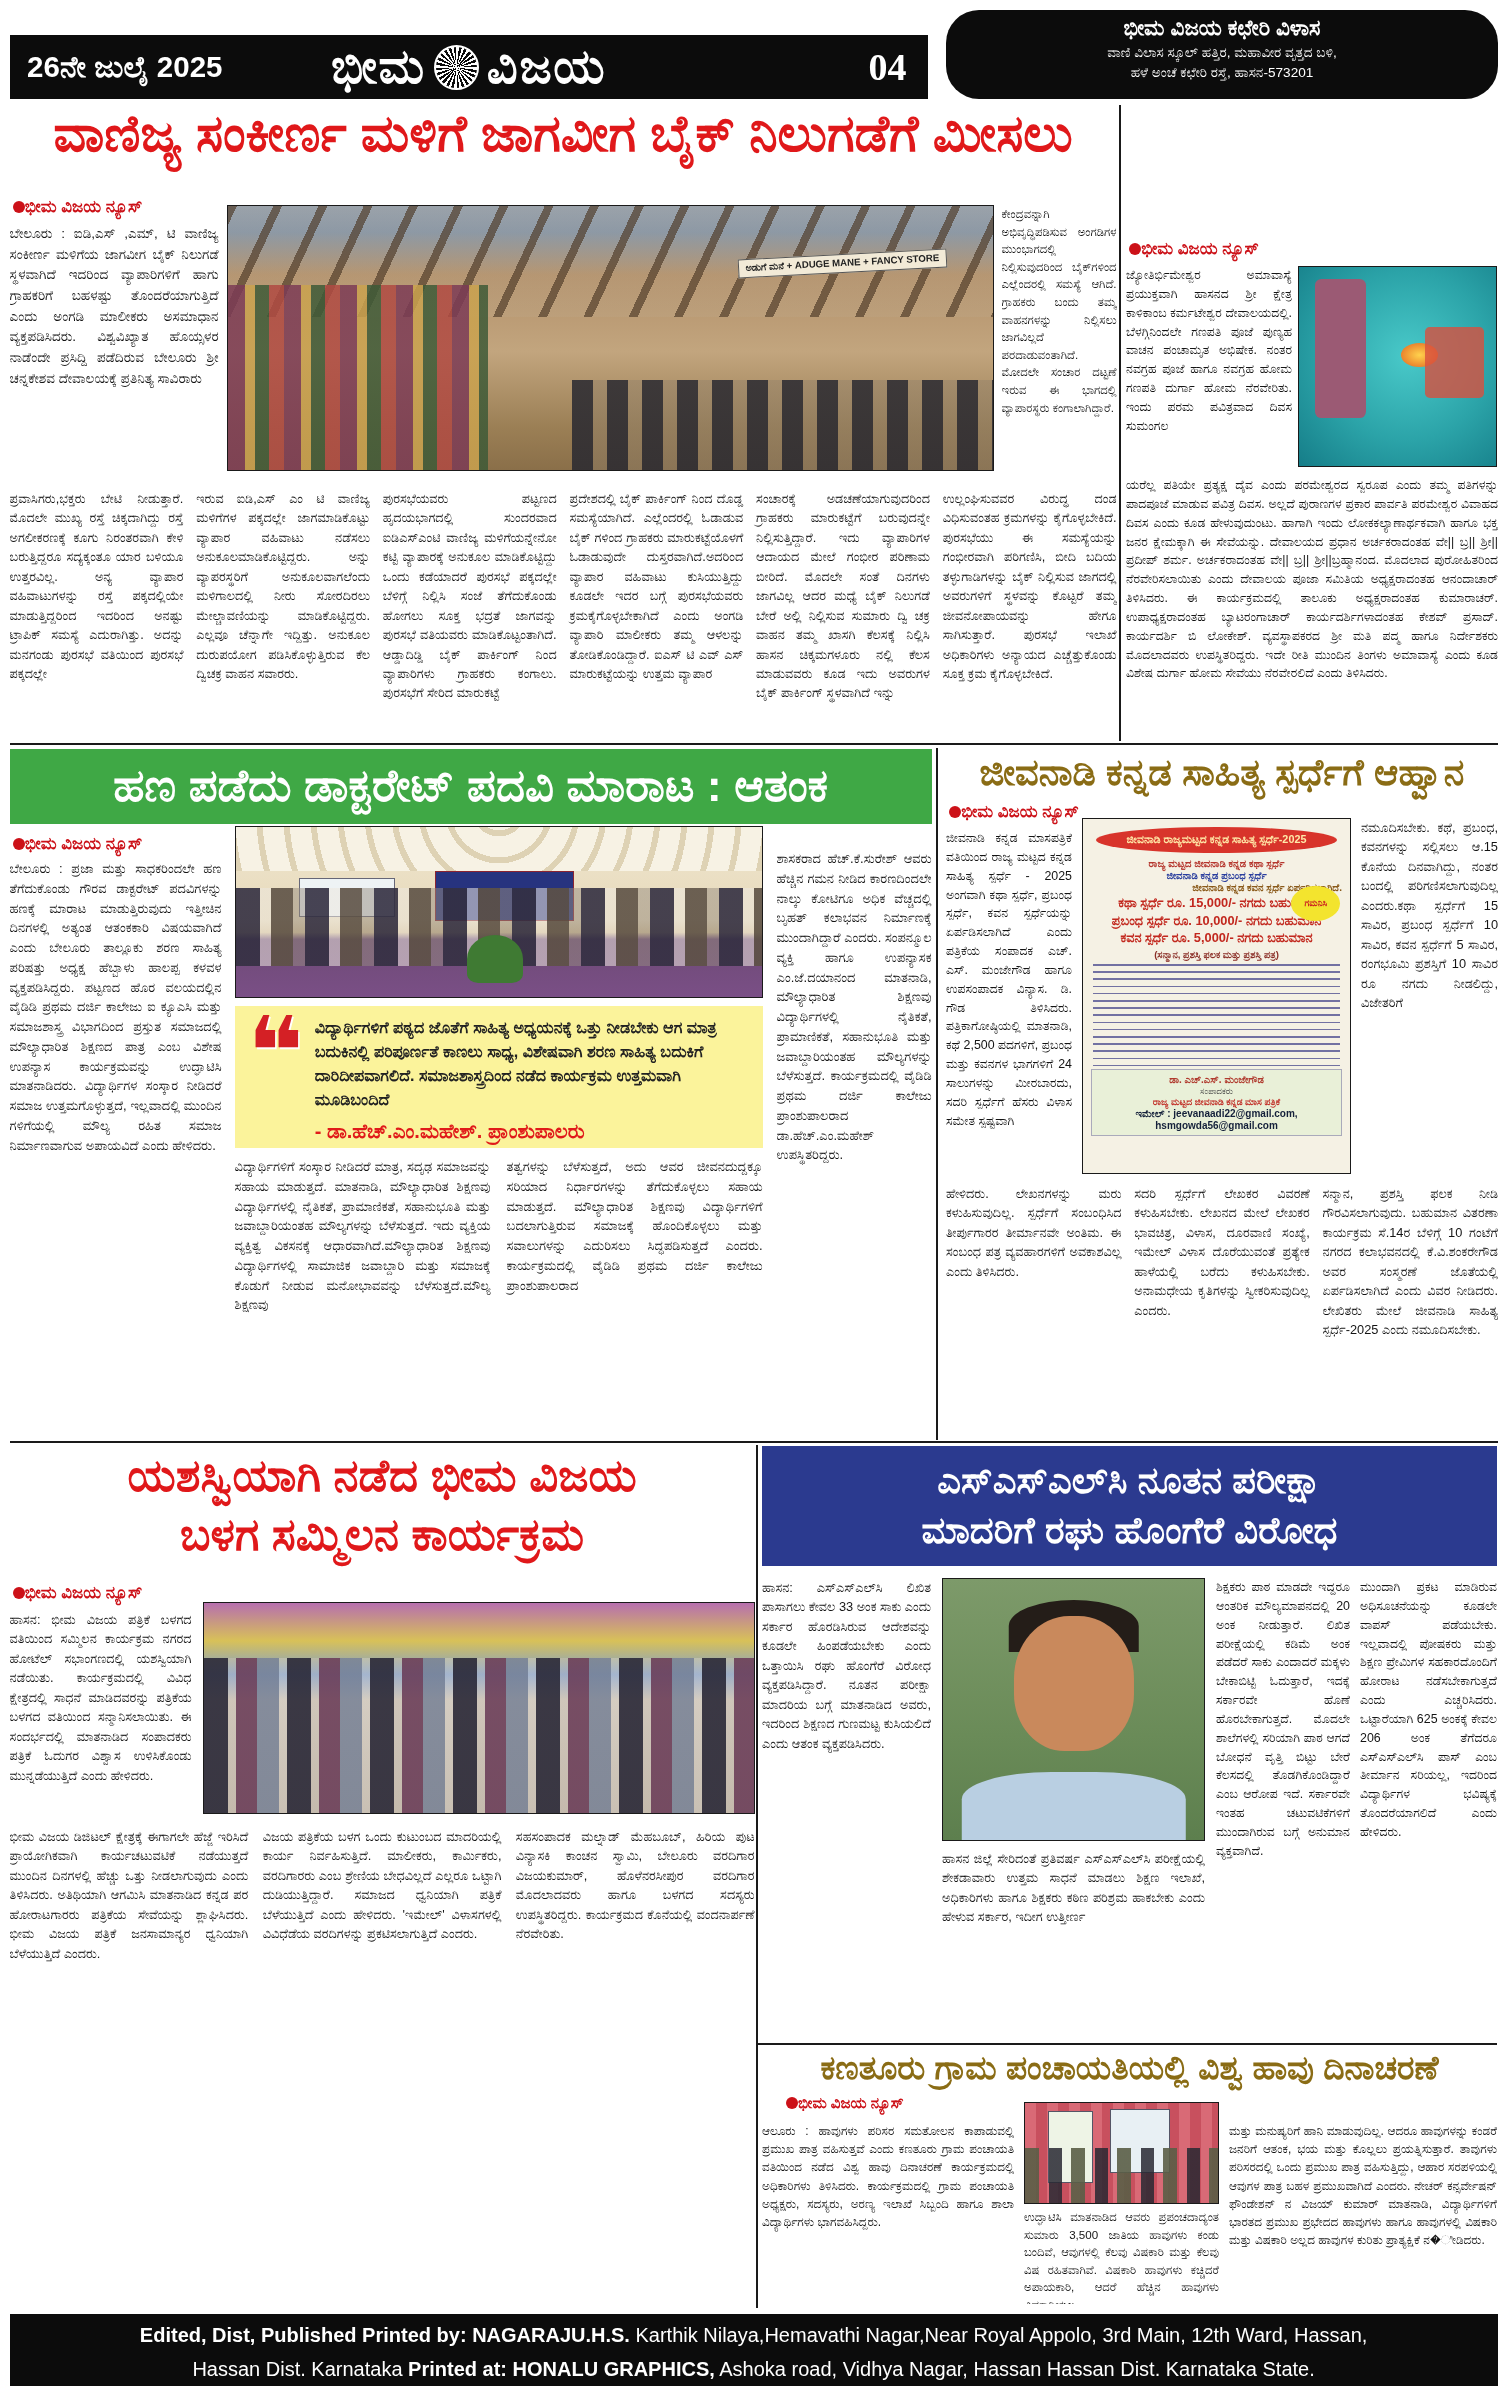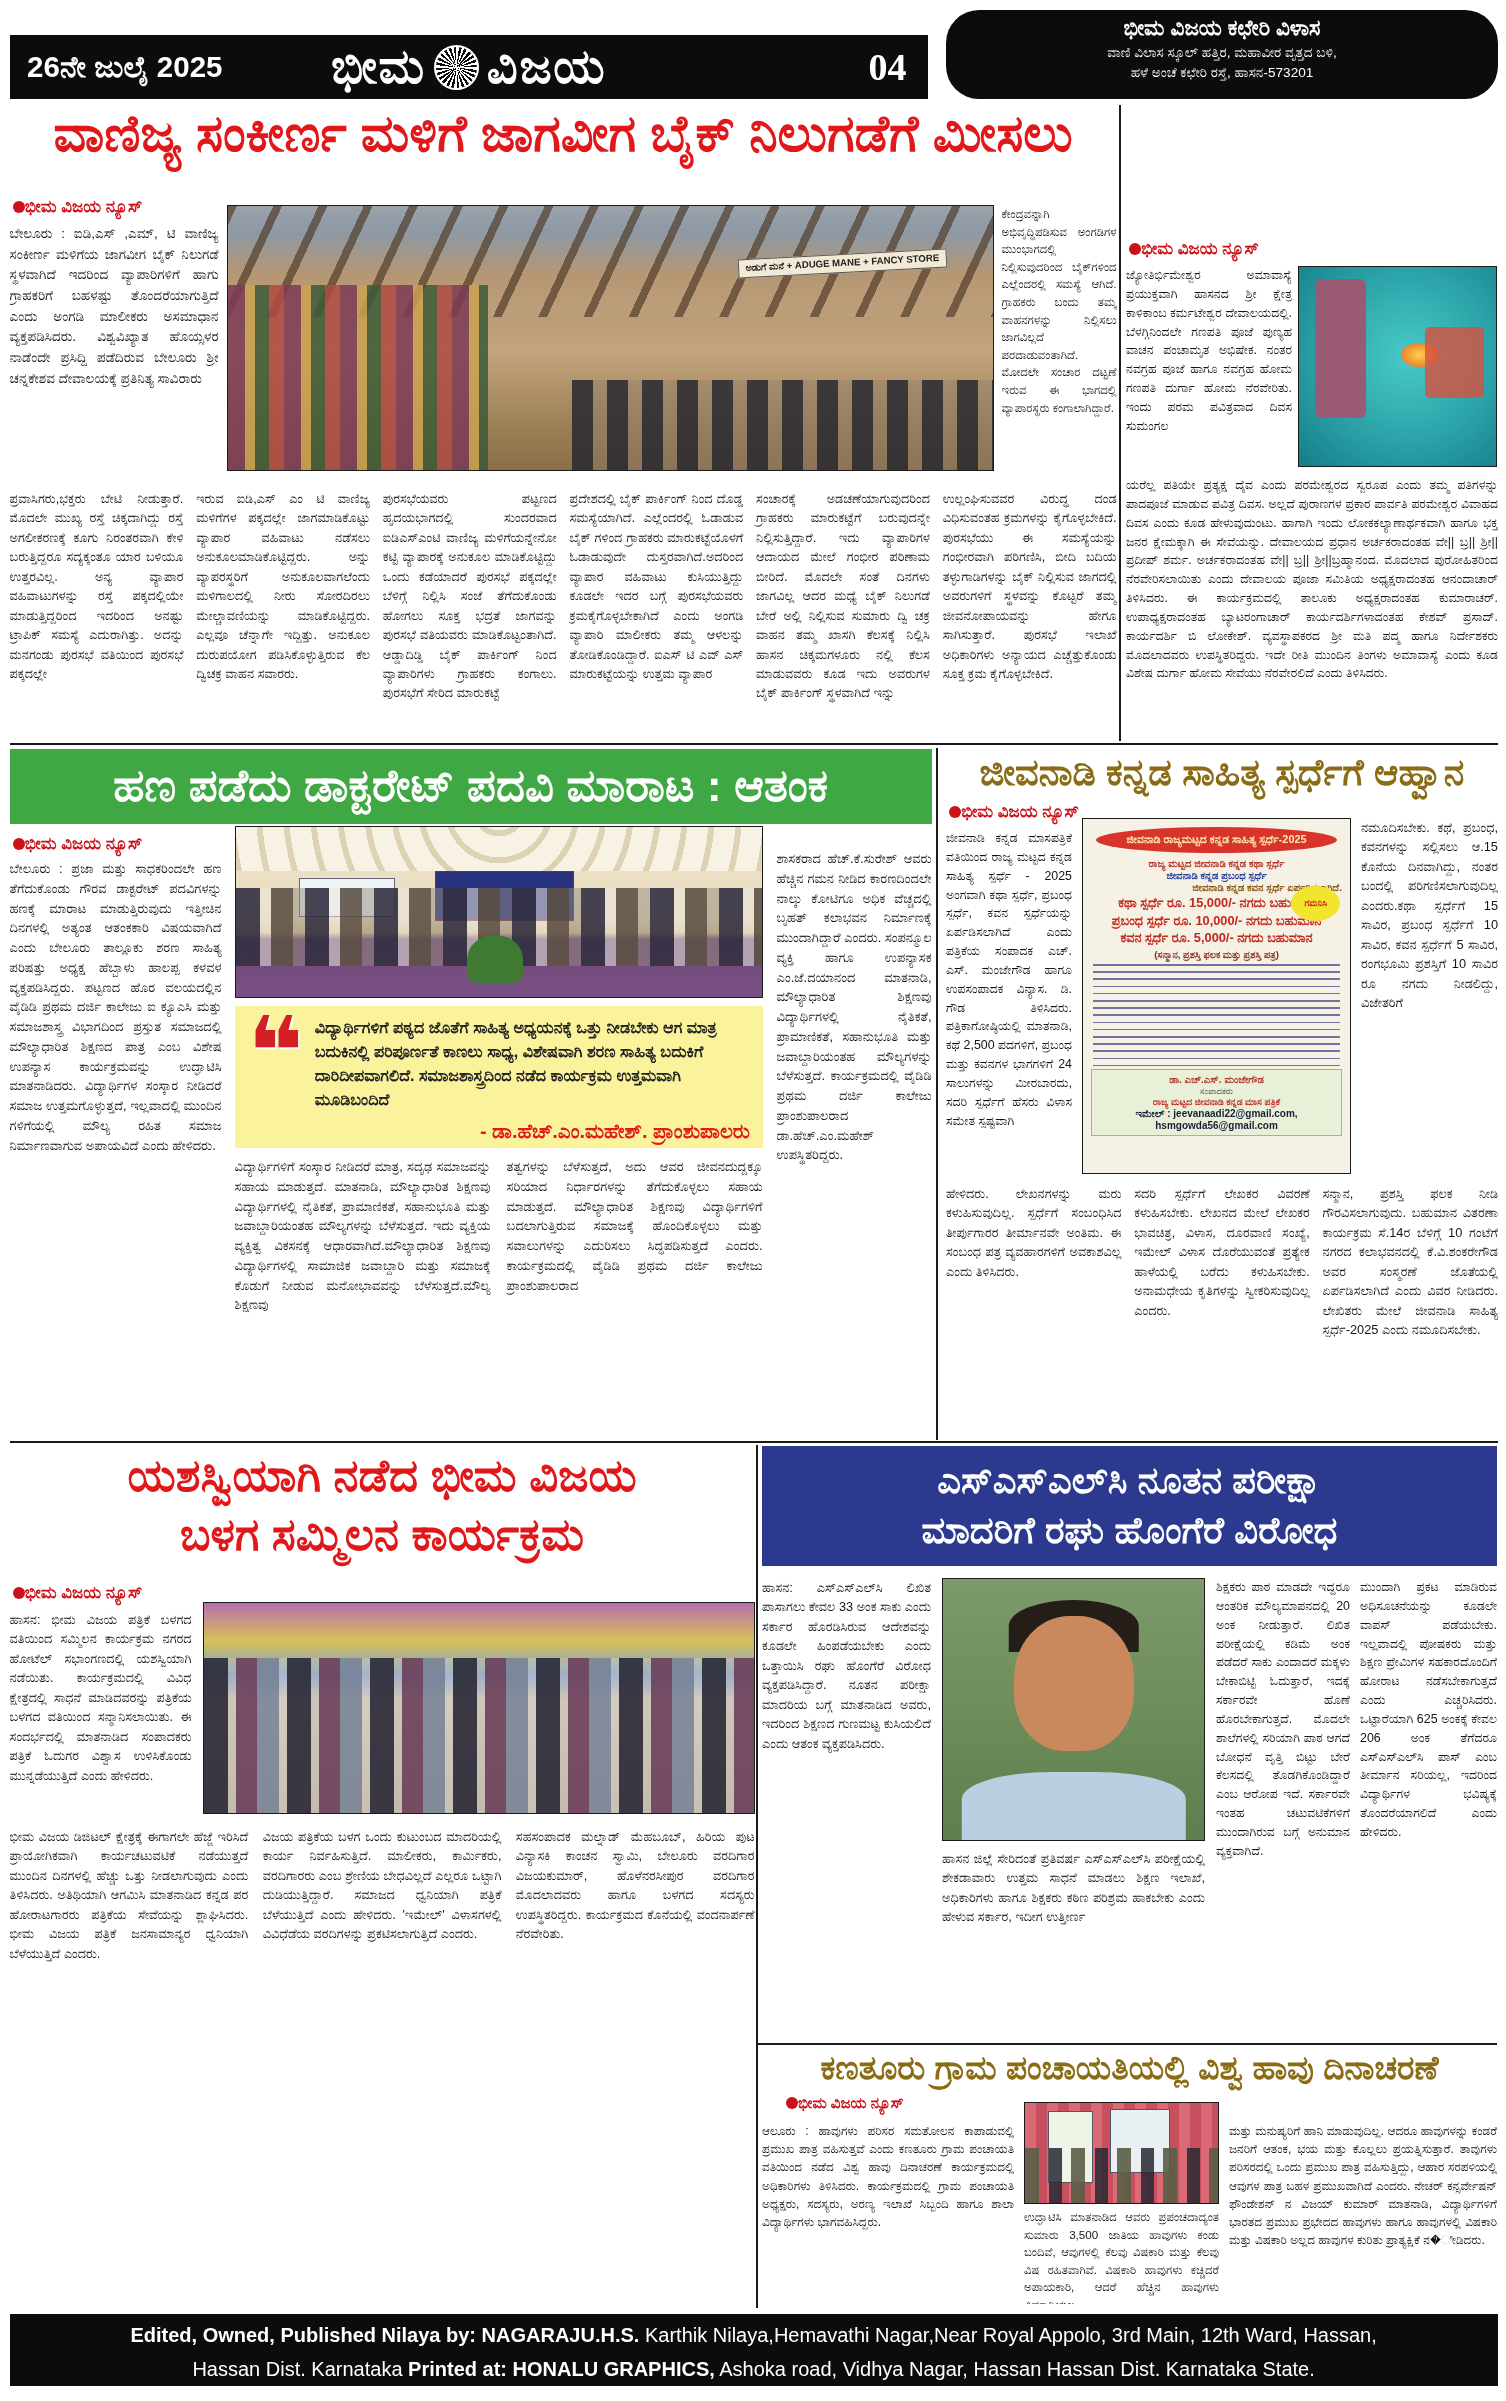--- a/index.html
+++ b/index.html
@@ -60,21 +60,21 @@
       background:repeating-radial-gradient(circle at 50% -40%,#f7f2e4 0 21px,#ded2b4 21px 27px);}
   .photo-hall .banner-b{position:absolute;left:38%;top:26%;width:26%;height:28%;background:#27337f;border:1.6px solid #8c2430;}
   .photo-hall .banner-w{position:absolute;left:12%;top:30%;width:18%;height:22%;background:#eef3f5;border:0.8px solid #667;}
   .photo-hall .people{position:absolute;left:0;bottom:18%;width:100%;height:46%;
       background:repeating-linear-gradient(90deg,rgba(52,48,66,.9) 0 24px,rgba(236,231,222,.55) 24px 35px,rgba(94,82,70,.9) 35px 57px,rgba(150,140,128,.5) 57px 69px);}
   .photo-hall .plant{position:absolute;left:44%;bottom:8%;width:56px;height:48px;border-radius:50% 50% 20% 20%;background:#3f7a33;}
   .quote-box{position:absolute;background:#fbf39b;display:flex;align-items:flex-start;gap:11px;padding:9.6px 12.8px;box-sizing:border-box;}
   .quote-mark{color:#d42025;font-size:96px;line-height:.75;font-weight:bold;flex:0 0 auto;
               text-shadow:1.6px 1.6px 0 #fff;}
   .quote-body{font-size:16px;line-height:1.5;font-weight:bold;color:#222;text-align:justify;}
-  .quote-attr{color:#e01a1a;font-size:20px;font-weight:bold;margin-top:8px;text-align:right;}
+  .quote-attr{color:#e01a1a;font-size:20px;font-weight:bold;margin-top:8px;text-align:left;}
 
   
   .a4-headline{position:absolute;left:0;top:3.2px;width:100%;text-align:center;color:#8a6c15;
                font-size:37px;font-weight:bold;}
   .poster{background:#f5f1e4;border:1.6px solid #1a1a1a;box-sizing:border-box;padding:6.4px 8px;text-align:center;}
   .poster .oval{margin:1.6px auto 4.8px;width:92%;background:#d8342b;color:#ffe9a8;border-radius:50%;
                 font-size:10.8px;font-weight:bold;padding:6.4px 4.8px;}
   .poster .pl1{color:#b5372e;font-size:10px;font-weight:bold;margin-top:1.6px;}
   .poster .pl2{color:#2b3f9e;font-size:10px;font-weight:bold;}
   .poster .pl3{color:#8a5a1a;font-size:10px;font-weight:bold;text-align:right;}
@@ -297,21 +297,21 @@
       <div class="banner1"></div>
       <div class="banner2"></div>
       <div class="people"></div>
     </div>
     <div class="btxt abs" style="left:262px;top:159px;width:195px;height:96px;font-size:11.6px;">ಉದ್ಘಾಟಿಸಿ ಮಾತನಾಡಿದ ಆವರು ಪ್ರಪಂಚದಾದ್ಯಂತ ಸುಮಾರು 3,500 ಜಾತಿಯ ಹಾವುಗಳು ಕಂಡು ಬಂದಿವೆ, ಆವುಗಳಲ್ಲಿ ಕೆಲವು ವಿಷಕಾರಿ ಮತ್ತು ಕೆಲವು ವಿಷ ರಹಿತವಾಗಿವೆ. ವಿಷಕಾರಿ ಹಾವುಗಳು ಕಚ್ಚಿದರೆ ಅಪಾಯಕಾರಿ, ಆದರೆ ಹೆಚ್ಚಿನ ಹಾವುಗಳು ವಿಷಕಾರಿಯಲ್ಲ</div>
     <div class="btxt abs" style="left:467px;top:73px;width:268px;height:182px;font-size:12px;">ಮತ್ತು ಮನುಷ್ಯರಿಗೆ ಹಾನಿ ಮಾಡುವುದಿಲ್ಲ. ಆದರೂ ಹಾವುಗಳನ್ನು ಕಂಡರೆ ಜನರಿಗೆ ಆತಂಕ, ಭಯ ಮತ್ತು ಕೊಲ್ಲಲು ಪ್ರಯತ್ನಿಸುತ್ತಾರೆ. ತಾವುಗಳು ಪರಿಸರದಲ್ಲಿ ಒಂದು ಪ್ರಮುಖ ಪಾತ್ರ ವಹಿಸುತ್ತಿದ್ದು, ಆಹಾರ ಸರಪಳಿಯಲ್ಲಿ ಆವುಗಳ ಪಾತ್ರ ಬಹಳ ಪ್ರಮುಖವಾಗಿದೆ ಎಂದರು. ನೇಚರ್ ಕನ್ಸರ್ವೇಷನ್ ಫೌಂಡೇಶನ್ ನ ವಿಜಯ್ ಕುಮಾರ್ ಮಾತನಾಡಿ, ವಿದ್ಯಾರ್ಥಿಗಳಿಗೆ ಭಾರತದ ಪ್ರಮುಖ ಪ್ರಭೇದದ ಹಾವುಗಳು ಹಾಗೂ ಹಾವುಗಳಲ್ಲಿ ವಿಷಕಾರಿ ಮತ್ತು ವಿಷಕಾರಿ ಅಲ್ಲದ ಹಾವುಗಳ ಕುರಿತು ಪ್ರಾತ್ಯಕ್ಷಿಕೆ ನ�ೀಡಿದರು.</div>
   </div>
 
   <div class="footer">
     <div>
-      <b>Edited, Owned,  Published Nilaya by:</b>
+      <b>Edited, Dist,  Published Printed by:</b>
       <b>NAGARAJU.H.S.</b>
       <span>Karthik Nilaya,Hemavathi Nagar,Near Royal Appolo, 3rd Main, 12th Ward, Hassan,</span>
     </div>
     <div>
       <span>Hassan Dist.  Karnataka</span>
       <b>Printed at: HONALU GRAPHICS,</b>
       <span>Ashoka road, Vidhya Nagar, Hassan Hassan Dist. Karnataka State.</span>
     </div>
   </div>
 

